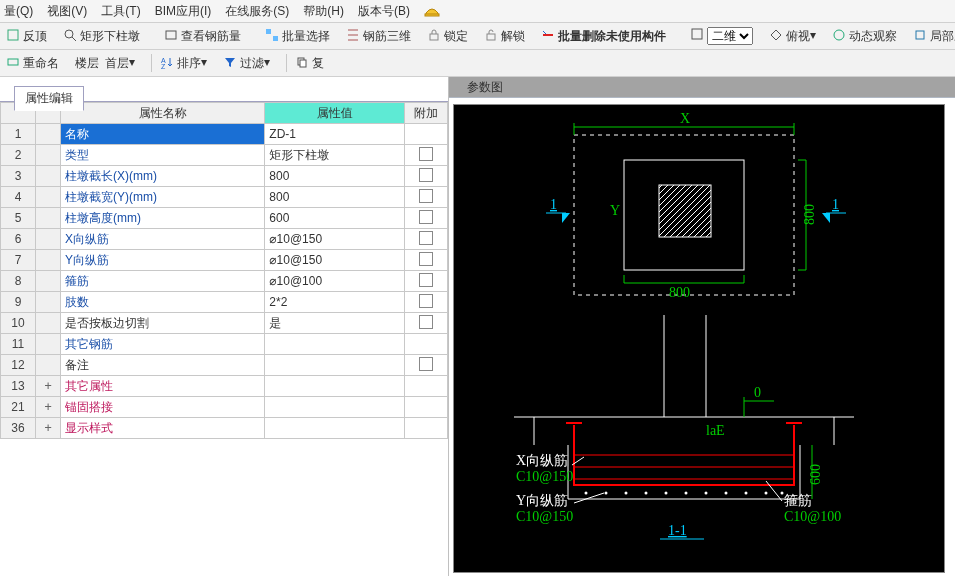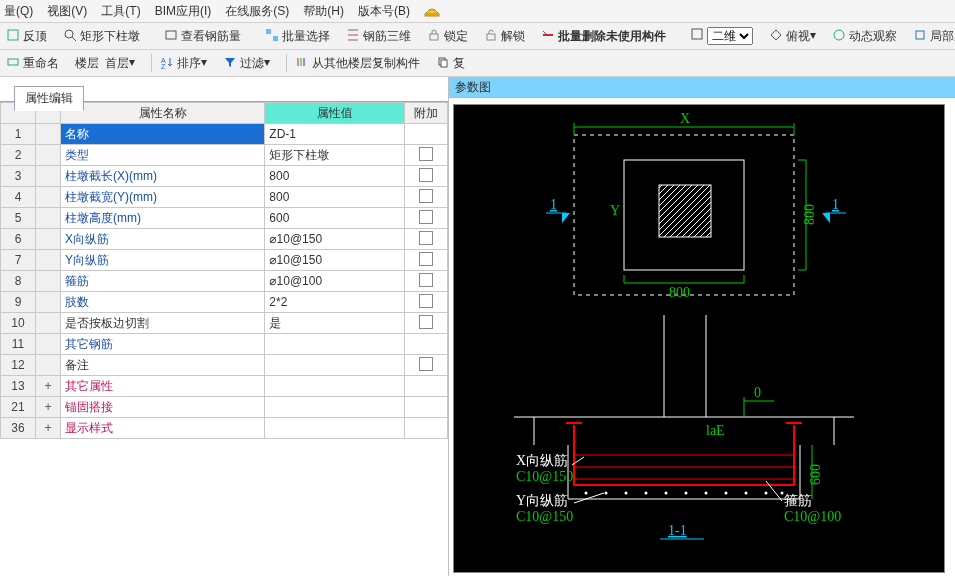--- a/index.html
+++ b/index.html
@@ -29,21 +29,21 @@
   table.pg td.rownum{background:#f0f0f0;text-align:center;width:26px;color:#444}
   table.pg td.expand{width:16px;background:#f0f0f0;text-align:center;color:#666;font-family:monospace}
   table.pg tr.sel td.name{background:#1a6fd4;color:#fff}
   table.pg td.name{color:#1a4fa8}
   table.pg td.name.black{color:#333}
   table.pg td.name.grey{color:#be185d}
   table.pg td.val{color:#333}
   table.pg td.chk{text-align:center;width:28px}
   .cb{width:12px;height:12px;border:1px solid #888;display:inline-block;background:#fff}
   
-  .panel-title{height:20px;line-height:20px;padding-left:6px;background:#7dd3fc;border-bottom:1px solid #b0b8c4;color:#333}
+  .panel-title{height:20px;line-height:20px;padding-left:18px;background:#a3a3a3;border-bottom:1px solid #b0b8c4;color:#333}
   .viewport{flex:1;margin:6px 10px 6px 4px;border:1px solid #888;background:#000;position:relative;overflow:hidden}
   .viewport svg{position:absolute;inset:0}
 </style>
 </head>
 <body>
 
 <div class="menubar">
   <span>量(Q)</span>
   <span>视图(V)</span>
   <span>工具(T)</span>
@@ -159,28 +159,20 @@
           <text x="1" y="8" font-size="7" fill="#26c">A</text>
           <text x="1" y="14" font-size="7" fill="#26c">Z</text>
           <path d="M10 3v8l2-2M10 11l-2-2" stroke="#26c" fill="none"></path>
         </svg></span><span>排序</span>▾</div>
   <div class="tb-btn"><span class="ic"><svg viewBox="0 0 14 14">
           <path d="M2 3h10L8 8v4l-2-1V8Z" fill="#26c"></path>
         </svg></span><span>过滤</span>▾</div>
   <div class="sep"></div>
   <div class="tb-btn">
       <span class="ic"><svg viewBox="0 0 14 14">
-          <line x1="3" y1="3" x2="3" y2="11" stroke="#a33"></line>
-          <line x1="6" y1="3" x2="6" y2="11" stroke="#3a3"></line>
-          <line x1="9" y1="3" x2="9" y2="11" stroke="#33a"></line>
-        </svg></span>
-      <span>从其他楼层复制构件</span>
-    </div>
-  <div class="tb-btn">
-      <span class="ic"><svg viewBox="0 0 14 14">
           <rect x="3" y="3" width="6" height="7" fill="none" stroke="#555"></rect>
           <rect x="5" y="5" width="6" height="7" fill="#fff" stroke="#555"></rect>
         </svg></span>
       <span>复</span>
     </div>
 </div>
 
 <div class="main">
 
   <div class="left-pane">

